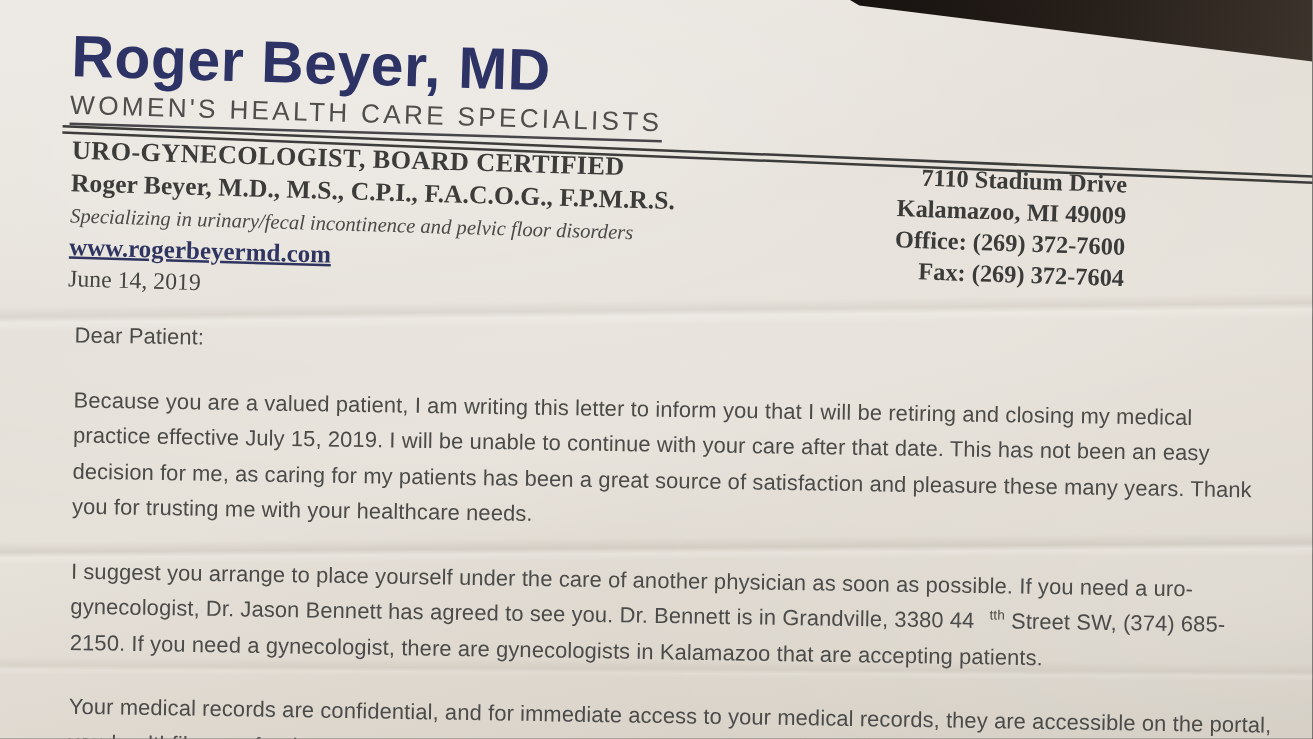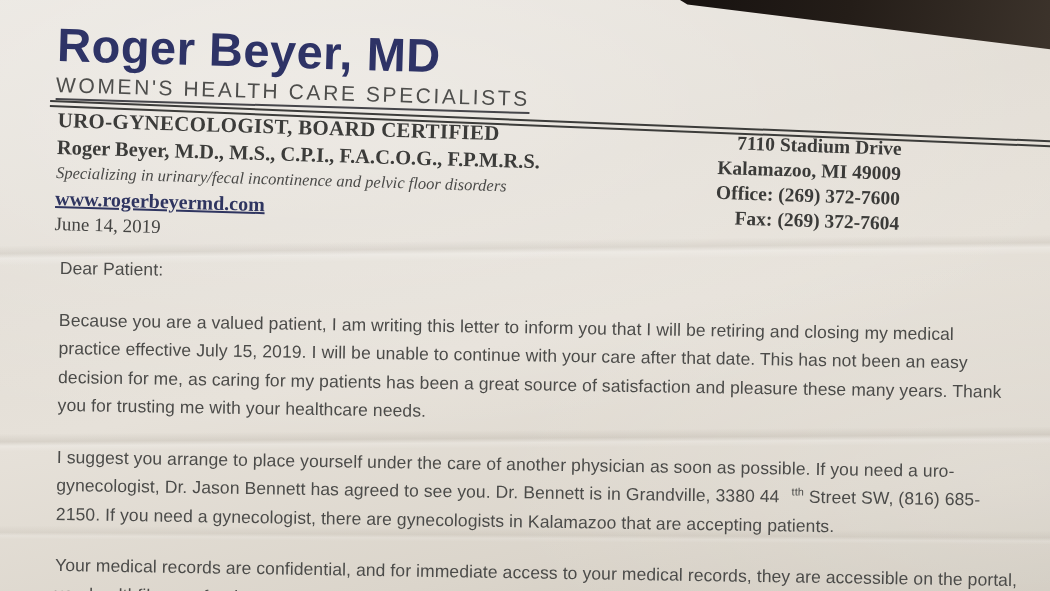--- a/index.html
+++ b/index.html
@@ -159,17 +159,17 @@
   <div class="lh-address">
     <div>7110 Stadium Drive</div>
     <div>Kalamazoo, MI 49009</div>
     <div>Office: (269) 372-7600</div>
     <div>Fax: (269) 372-7604</div>
   </div>
 
   <div class="letter-body">
     <p class="salutation">Dear Patient:</p>
     <p>Because you are a valued patient, I am writing this letter to inform you that I will be retiring and closing my medical practice effective July 15, 2019. I will be unable to continue with your care after that date. This has not been an easy decision for me, as caring for my patients has been a great source of satisfaction and pleasure these many years.  Thank you for trusting me with your healthcare needs.</p>
-    <p><span>I suggest you arrange to place yourself under the care of another physician as soon as possible. If you need a uro-gynecologist, Dr. Jason Bennett has agreed to see you. Dr. Bennett is in Grandville, 3380 44</span><sup>tth</sup><span> Street SW, (816) 685-2150. If you need a gynecologist, there are gynecologists in Kalamazoo that are accepting patients.</span></p>
+    <p><span>I suggest you arrange to place yourself under the care of another physician as soon as possible. If you need a uro-gynecologist, Dr. Jason Bennett has agreed to see you. Dr. Bennett is in Grandville, 3380 44</span><sup>tth</sup><span> Street SW, (374) 685-2150. If you need a gynecologist, there are gynecologists in Kalamazoo that are accepting patients.</span></p>
     <p>Your medical records are confidential, and for immediate access to your medical records, they are accessible on the portal, yourhealthfile.com for the next 45 days. You may also provide written authorization for your records to be</p>
   </div>
 
 </div>
 
 </body></html>

